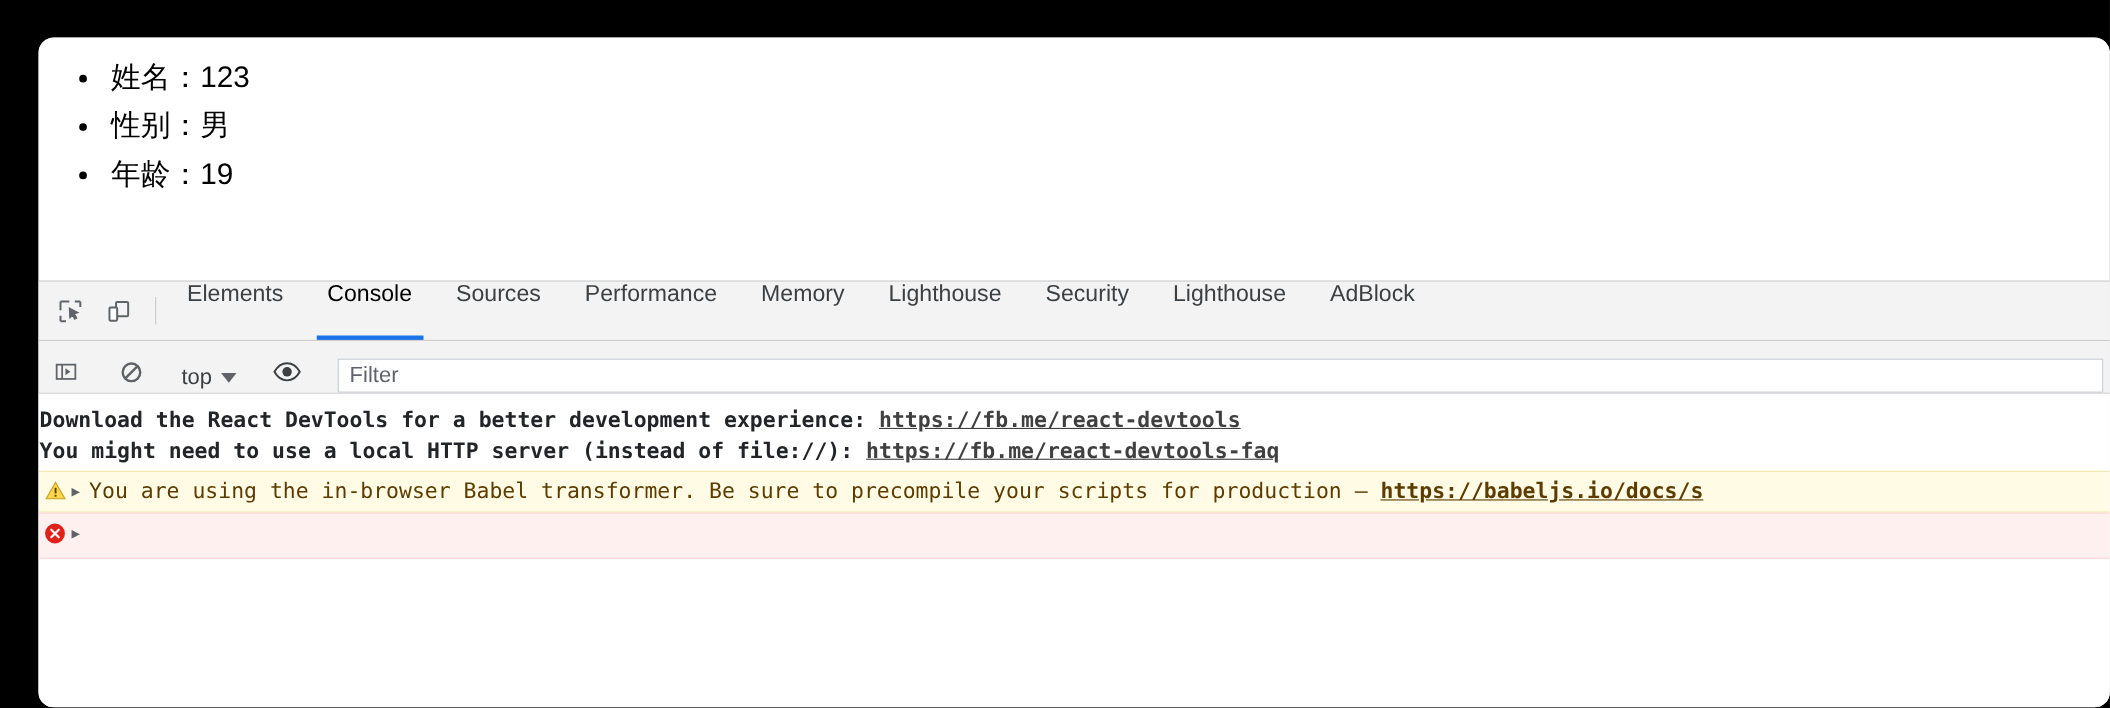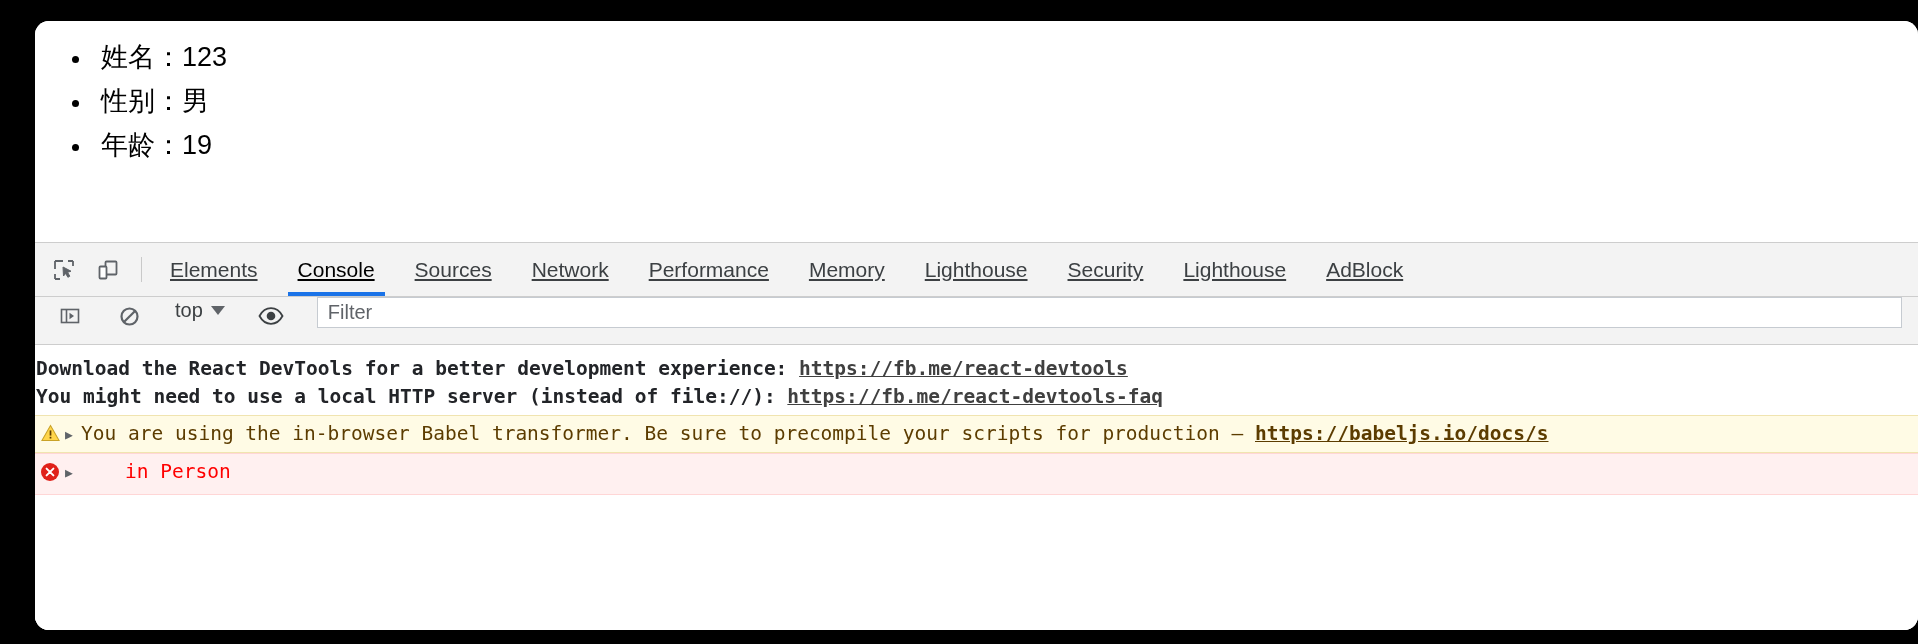--- a/index.html
+++ b/index.html
@@ -7,21 +7,21 @@
     padding: 0;
     background: #000000;
     width: 1918px;
     height: 644px;
     overflow: hidden;
   }
 
   .window {
     position: absolute;
     left: 35px;
-    top: 21px;
+    top: 34px;
     width: 1883px;
     height: 609px;
     background: #ffffff;
     border-radius: 14px 14px 14px 14px;
     overflow: hidden;
     display: flex;
     flex-direction: column;
   }
 
   
@@ -92,49 +92,48 @@
   }
 
   .dt-tabs {
     display: flex;
     align-items: stretch;
     font-family: "Liberation Sans", sans-serif;
     font-size: 21px;
   }
   .dt-tab {
     display: flex;
-    align-items: center;
+    align-items: flex-start;
     padding: 0 20px;
     color: #3c4043;
     cursor: pointer;
     position: relative;
     white-space: nowrap;
-    text-decoration: underline;
   }
   .dt-tab.active {
     color: #000000;
   }
   .dt-tab.active::after {
     content: "";
     position: absolute;
     left: 10px;
     right: 10px;
     bottom: 0;
     height: 4px;
     background: #1a73e8;
   }
 
   
   .dt-console-toolbar {
     height: 47px;
     background: #f3f3f3;
     border-bottom: 1px solid #cdcdcd;
     display: flex;
-    align-items: flex-start;
-    padding: 0 16px;
+    align-items: flex-end;
+    padding: 0 6px;
     flex: none;
   }
 
   .ctx-select {
     display: flex;
     align-items: center;
     gap: 8px;
     font-family: "Liberation Sans", sans-serif;
     font-size: 20px;
     color: #3c4043;
@@ -286,23 +285,20 @@
         <div class="dt-tab">
             <span>Elements</span>
           </div>
         <div class="dt-tab active">
             <span>Console</span>
           </div>
         <div class="dt-tab">
             <span>Sources</span>
           </div>
         <div class="dt-tab">
-            <span>Network</span>
-          </div>
-        <div class="dt-tab">
             <span>Performance</span>
           </div>
         <div class="dt-tab">
             <span>Memory</span>
           </div>
         <div class="dt-tab">
             <span>Lighthouse</span>
           </div>
         <div class="dt-tab">
             <span>Security</span>
@@ -376,19 +372,18 @@
 
       <div class="msg msg-err" style="padding:5px 0 9px 0;">
         <div class="msg-gutter">
           <svg class="err-icon" viewBox="0 0 20 20">
             <circle cx="10" cy="10" r="9" fill="#e0211a"></circle>
             <path d="M6.6 6.6 L13.4 13.4 M13.4 6.6 L6.6 13.4" stroke="#ffffff" stroke-width="2" stroke-linecap="round"></path>
           </svg>
         </div>
         <div class="disclosure">▶</div>
         <div class="msg-text">
-          <div class="sub-line">in Person</div>
         </div>
       </div>
 
     </div>
   </div>
 </div>
 
 </body></html>

